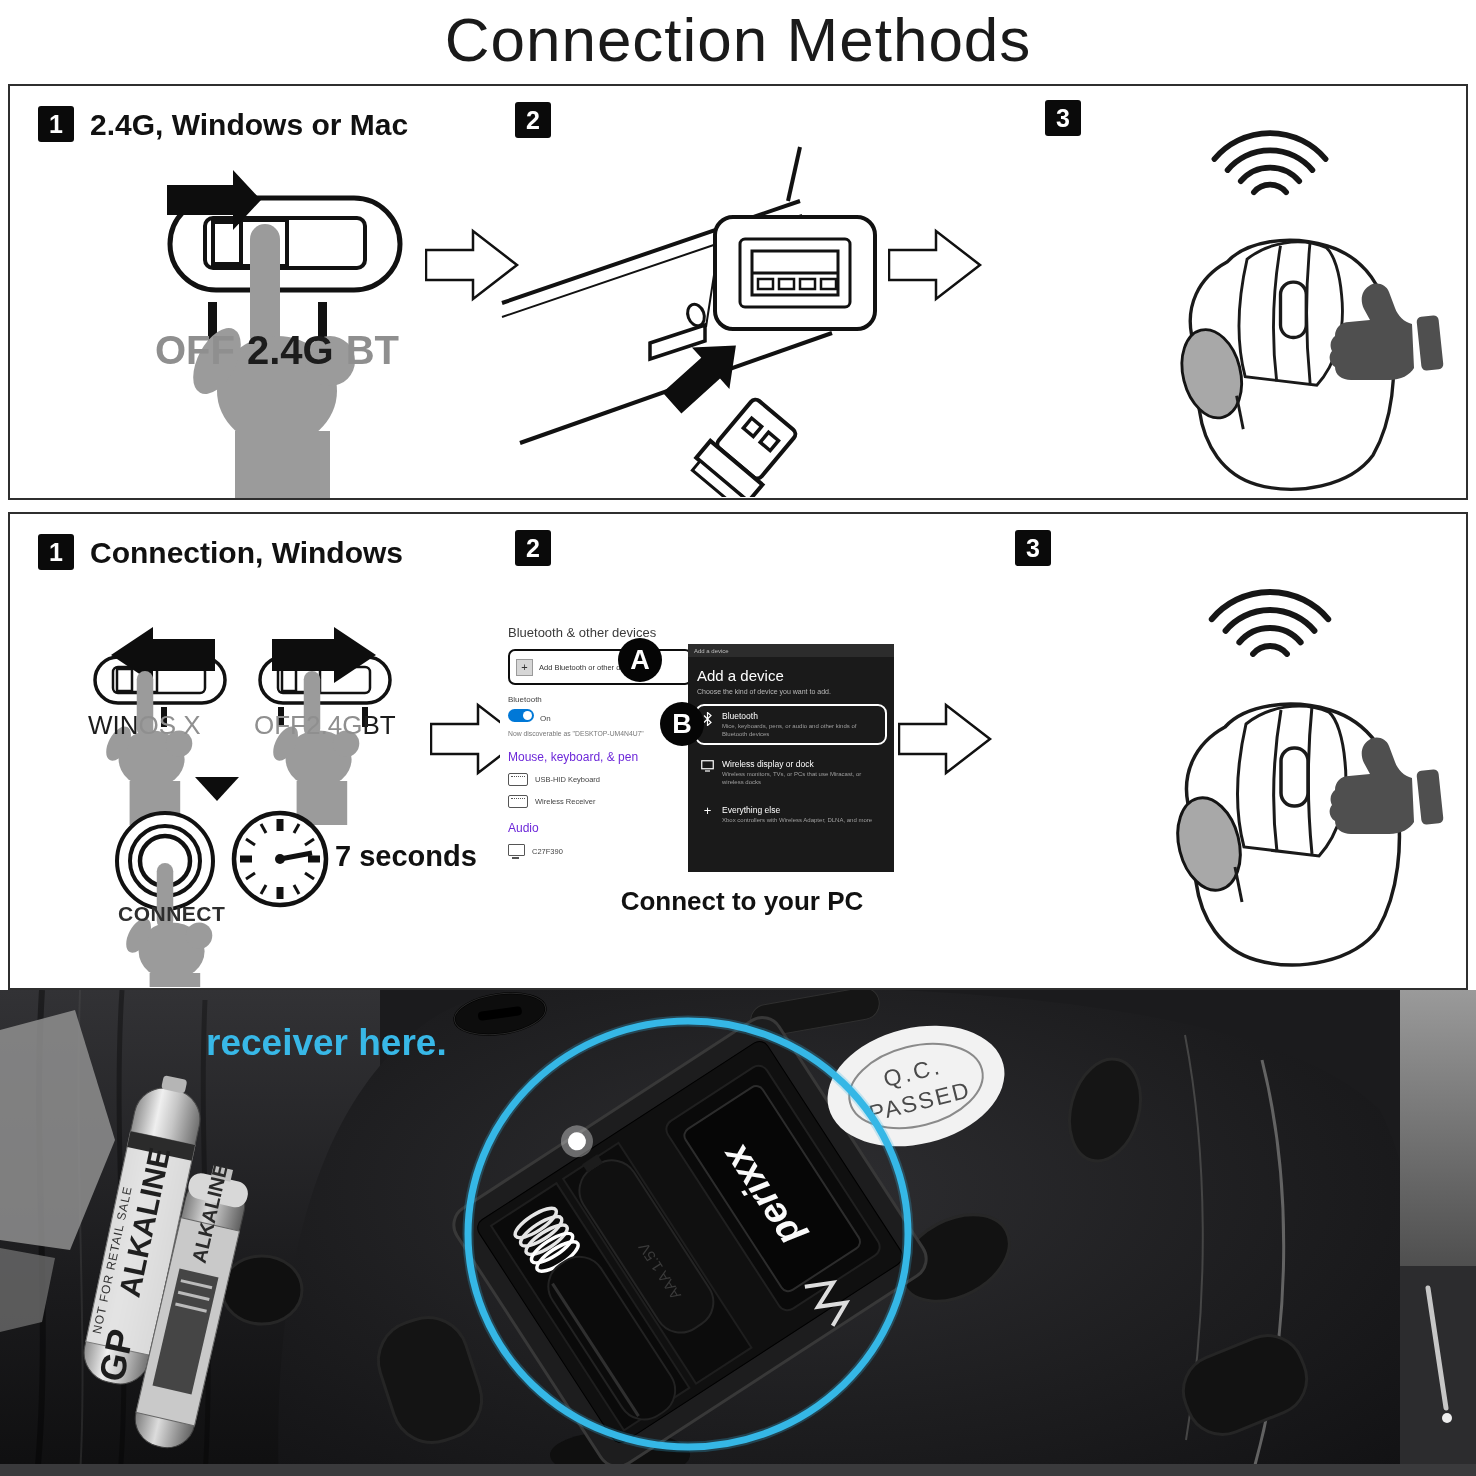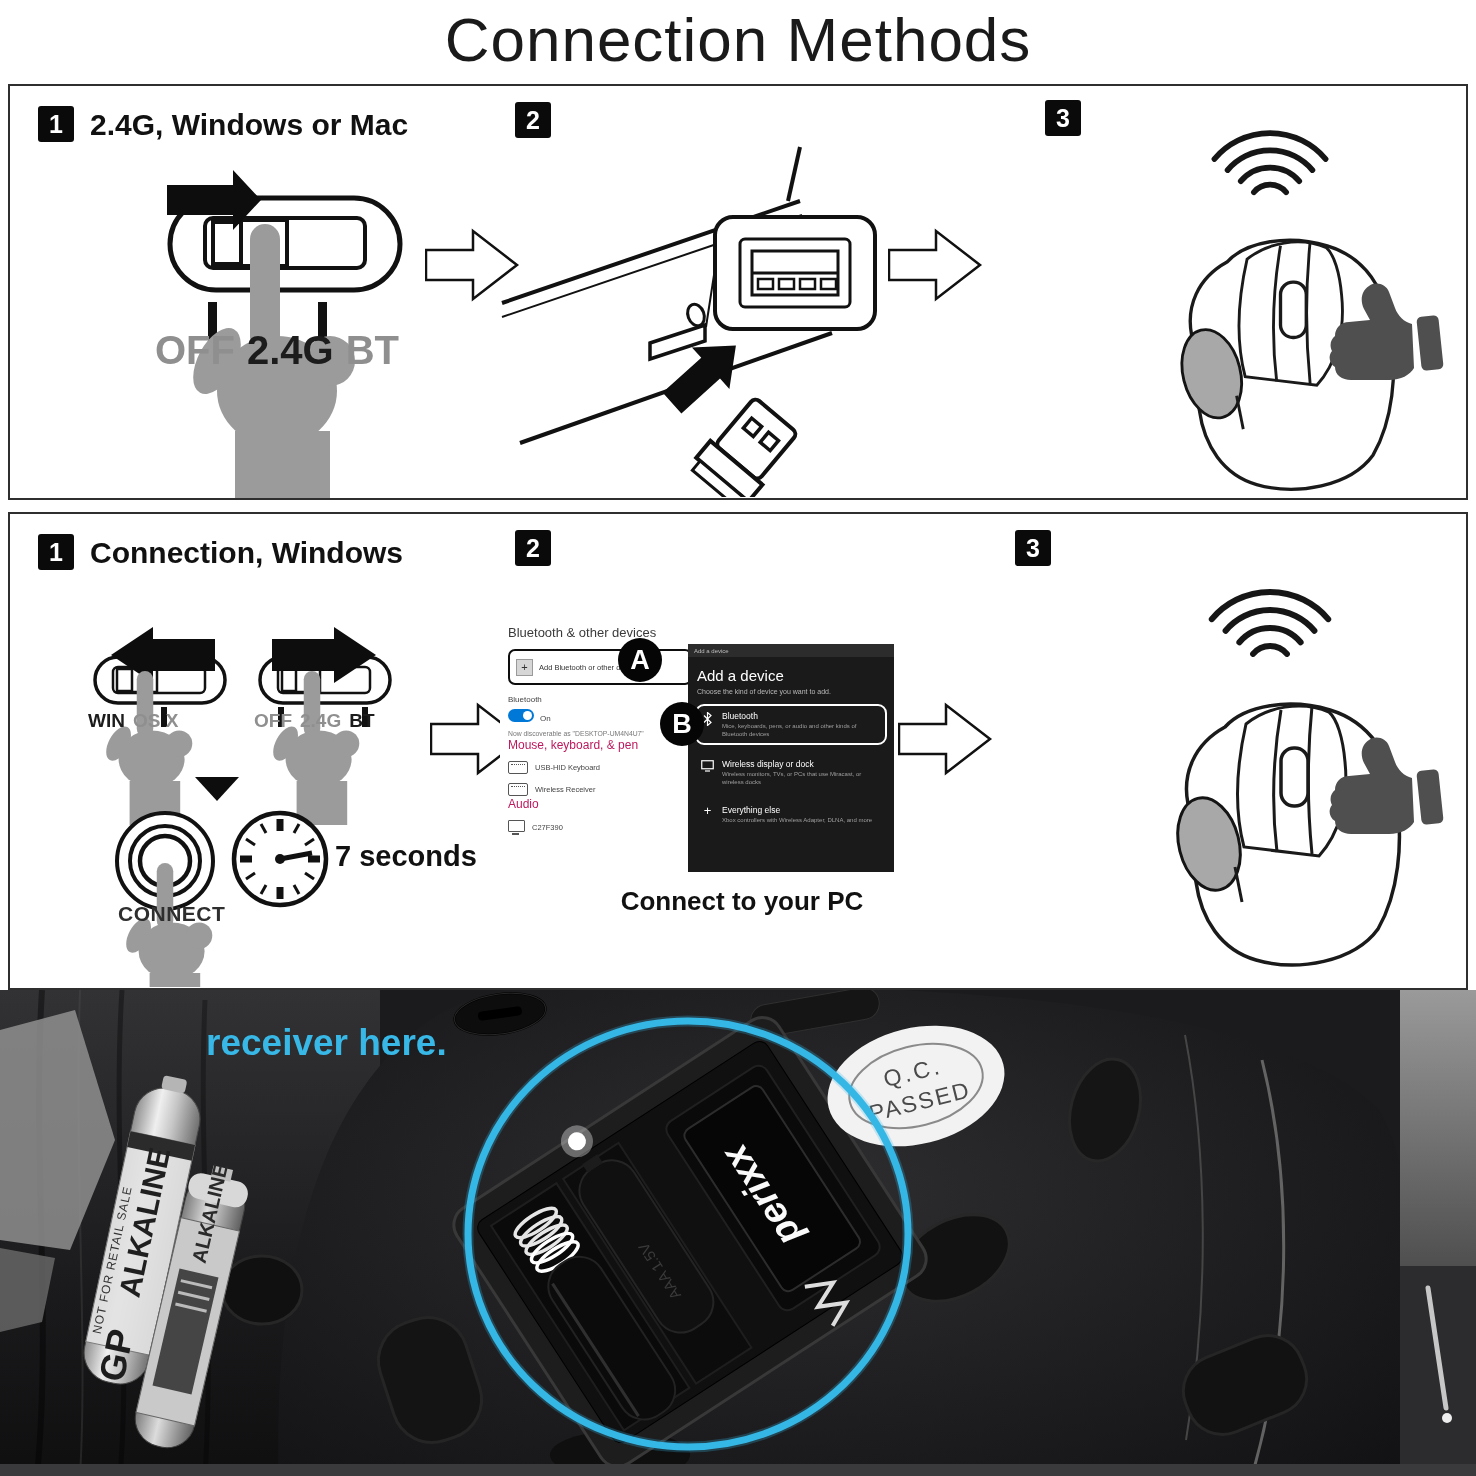--- a/index.html
+++ b/index.html
@@ -6,40 +6,40 @@
   .canvas{position:relative;width:1476px;height:1476px;background:#fff;overflow:hidden;
           font-family:"Liberation Sans",sans-serif;color:#111;}
   .abs{position:absolute;}
   .page-title{width:100%;text-align:center;top:4px;font-size:62px;font-weight:400;
               letter-spacing:1px;color:#1a1a1a;}
   .panel{border:2px solid #2f2f2f;background:#fff;}
   .step-marker{width:36px;height:36px;background:#0a0a0a;color:#fff;font-size:25px;font-weight:bold;
                display:flex;align-items:center;justify-content:center;border-radius:3px;}
   .panel-title{font-size:30px;font-weight:bold;color:#111;white-space:nowrap;}
   .switch-labels{display:flex;gap:12px;font-size:40px;font-weight:bold;white-space:nowrap;}
-  .switch-labels-sm{display:flex;gap:8px;font-size:19px;font-weight:bold;white-space:nowrap;}
+  .switch-labels-sm{display:flex;font-size:26px;font-weight:normal;white-space:nowrap;}
   .lbl-dim{color:#8f8f8f;} .lbl-on{color:#1c1c1c;}
   .connect-lbl{font-size:21px;font-weight:bold;color:#2e2e2e;letter-spacing:.5px;}
   .duration-lbl{font-size:29px;font-weight:bold;color:#111;}
   .caption{font-size:26px;font-weight:bold;color:#111;text-align:center;width:320px;}
   
   .bt-settings{width:200px;height:258px;background:#fff;padding:6px 8px;box-sizing:border-box;
                font-family:"Liberation Sans",sans-serif;}
   .bts-heading{font-size:13px;color:#3a3a3a;}
   .bts-addbox{margin-top:9px;border:2.5px solid #0d0d0d;border-radius:7px;height:32px;
               display:flex;align-items:center;gap:6px;padding:0 6px;}
   .bts-plus{width:15px;height:15px;background:#d6d6d6;border:1px solid #9a9a9a;font-size:11px;
             display:flex;align-items:center;justify-content:center;color:#333;}
   .bts-addlabel{font-size:7.5px;color:#333;}
   .bts-small{font-size:8px;color:#444;margin-top:10px;}
   .bts-toggle-row{display:flex;align-items:center;gap:6px;margin-top:4px;}
   .bts-toggle{width:26px;height:13px;border-radius:7px;background:#0078d7;position:relative;}
   .bts-knob{position:absolute;right:2px;top:2px;width:9px;height:9px;border-radius:50%;background:#fff;}
   .bts-disc{font-size:6.8px;color:#777;margin-top:7px;}
-  .bts-section{font-size:12px;color:#be185d;margin-top:1px;}
+  .bts-section{font-size:12px;color:#6d28d9;margin-top:13px;}
   .bts-row{display:flex;align-items:center;gap:7px;margin-top:9px;}
   .kbd-icon{width:18px;height:11px;border:1.5px solid #555;border-radius:2px;position:relative;}
   .kbd-icon:before{content:"";position:absolute;left:2px;top:2px;right:2px;height:2px;
                    border-top:1.5px dotted #555;}
   .mon-icon{width:15px;height:10px;border:1.5px solid #555;border-radius:1px;position:relative;margin-bottom:3px;}
   .mon-icon:after{content:"";position:absolute;left:3px;bottom:-4px;width:7px;height:2px;background:#555;}
   .bts-devlabel{font-size:7.5px;color:#444;}
   
   .dlg{width:206px;height:228px;background:#1a1a1a;box-sizing:border-box;color:#fff;}
   .dlg-titlebar{height:13px;background:#2c2c2c;font-size:6px;color:#bdbdbd;display:flex;

